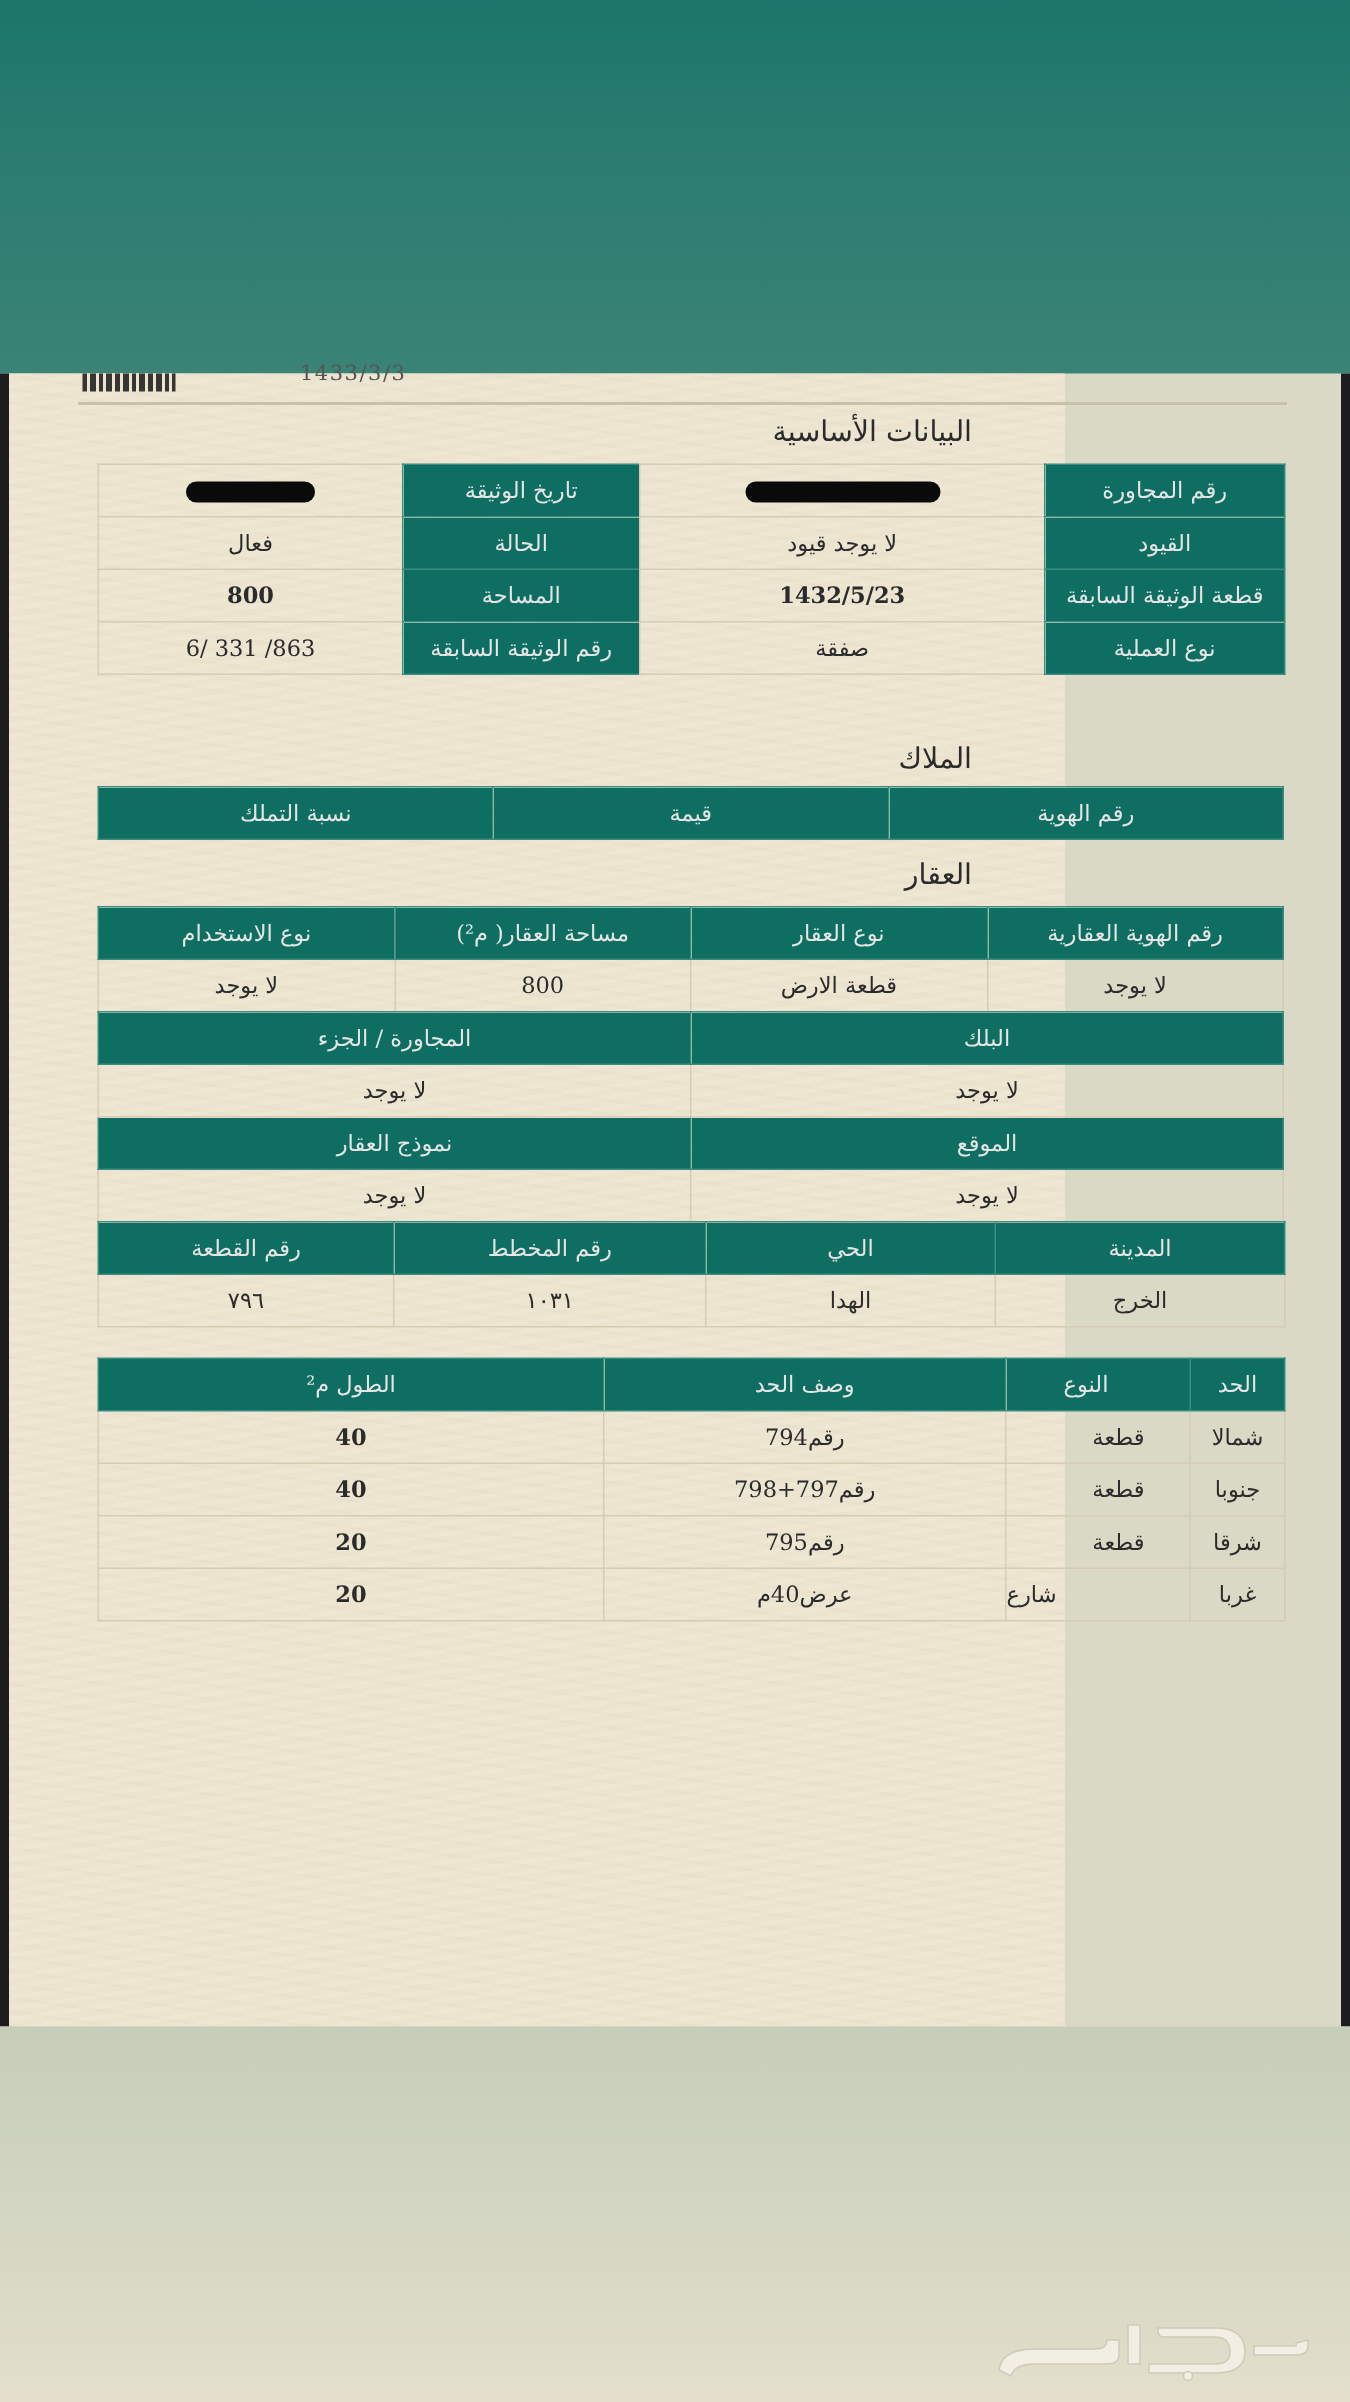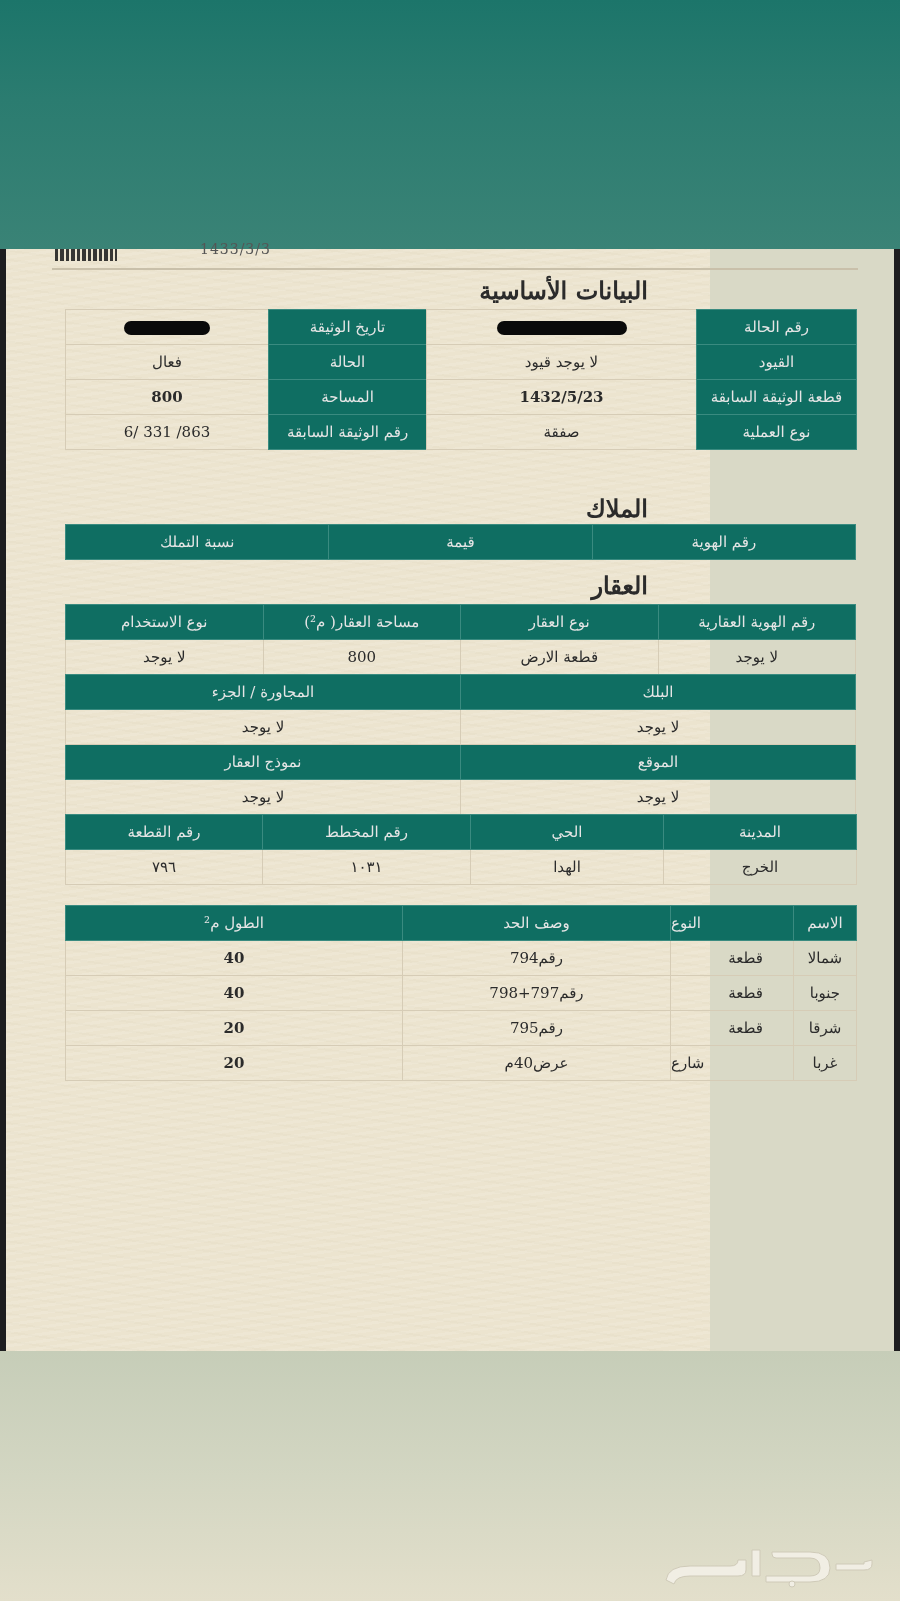--- a/index.html
+++ b/index.html
@@ -30,21 +30,21 @@
     background: repeating-linear-gradient(90deg, #222 0 3px, #ece4cf 3px 5px, #222 5px 9px, #ece4cf 9px 11px);
     opacity: .9;
   }
   .top-date {
     position: absolute; left: 194px; top: -8px; font-size: 14px; color: #555; letter-spacing: 1px;
   }
   .doc-rule {
     position: absolute; left: 46px; top: 19px; width: 806px; height: 2px; background: #c9c0aa;
   }
   .section-title {
-    position: absolute; right: 62px; font-size: 24px; color: #2b2b2b; direction: rtl; font-weight: bold;
+    position: absolute; right: 62px; font-size: 19px; color: #2b2b2b; direction: rtl; font-weight: normal;
   }
   table {
     position: absolute; border-collapse: collapse; direction: rtl; table-layout: fixed;
   }
   td, th {
     border: 1px solid #d6ccb6; font-weight: normal; text-align: center; padding: 0;
     font-size: 15px; color: #2b2b2b; overflow: hidden; white-space: nowrap;
   }
   .hd { background: #0f6e62; color: #e5e5e5; border: 1px solid #3a8b80; }
   .val { background: transparent; }
@@ -73,21 +73,21 @@
 
   <table style="left:59px; top:60px; width:791px;">
     <colgroup>
       <col style="width:160px">
         <col style="width:270px">
         <col style="width:158px">
         <col style="width:203px">
     </colgroup>
     <tbody>
         <tr style="height:35px">
-      <td class="hd">رقم الحالة</td>
+      <td class="hd">رقم المجاورة</td>
       <td class="val"><span class="redact" style="width:130px;height:14px;"></span></td>
       <td class="hd">تاريخ الوثيقة</td>
       <td class="val"><span class="redact" style="width:86px;height:14px;"></span></td>
     </tr>
     <tr style="height:35px">
       <td class="hd">القيود</td>
       <td class="val">لا يوجد قيود</td>
       <td class="hd">الحالة</td>
       <td class="val">فعال</td>
     </tr>
@@ -182,22 +182,22 @@
 
   <table style="left:59px; top:656px; width:791px;">
     <colgroup>
       <col style="width:63px">
         <col style="width:123px">
         <col style="width:268px">
         <col style="width:337px">
     </colgroup>
     <tbody>
         <tr style="height:35px">
-      <td class="hd">الاسم</td>
-      <td class="hd" style="text-align:left; padding-right:16px;margin-left:36px;">النوع</td>
+      <td class="hd">الحد</td>
+      <td class="hd" style="text-align:center; padding-right:16px;margin-left:36px;">النوع</td>
       <td class="hd">وصف الحد</td>
       <td class="hd">الطول م²</td>
     </tr>
     <tr style="height:35px">
       <td class="val">شمالا</td>
       <td class="val" style="text-align:right; padding-right:30px;">قطعة</td>
       <td class="val">رقم794</td>
       <td class="val" style="font-weight:bold;">40</td>
     </tr>
     <tr style="height:35px">

